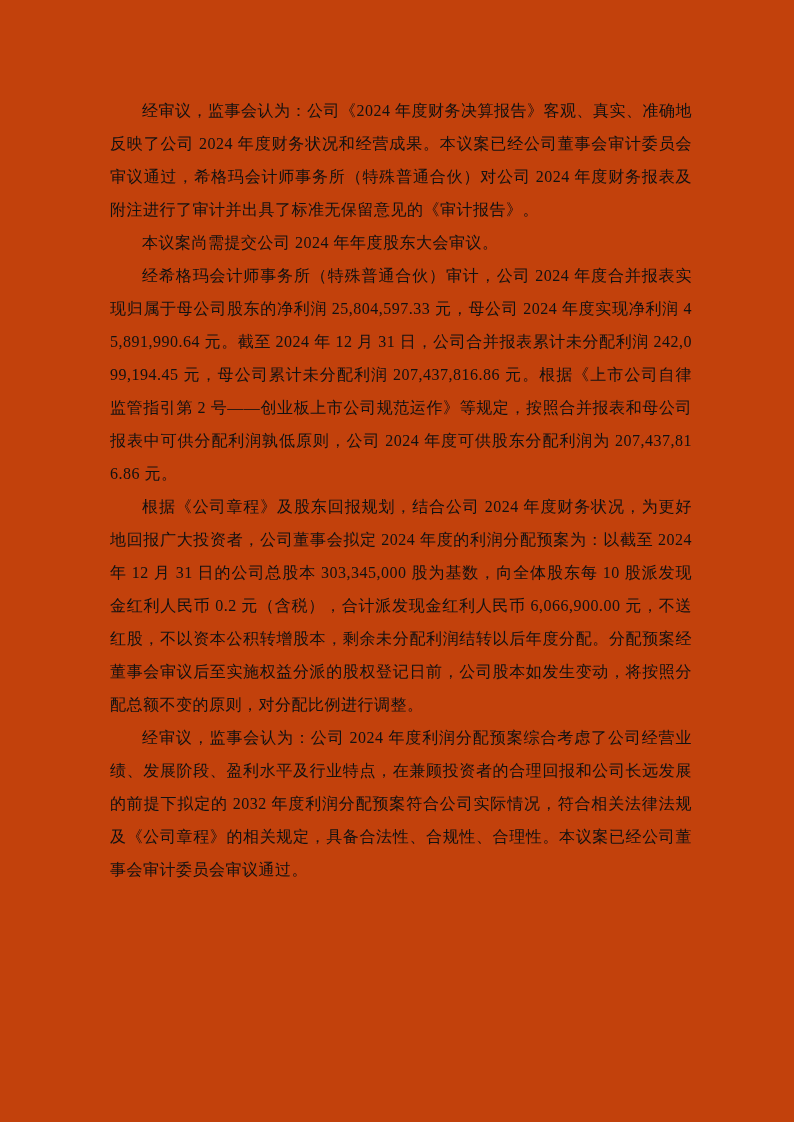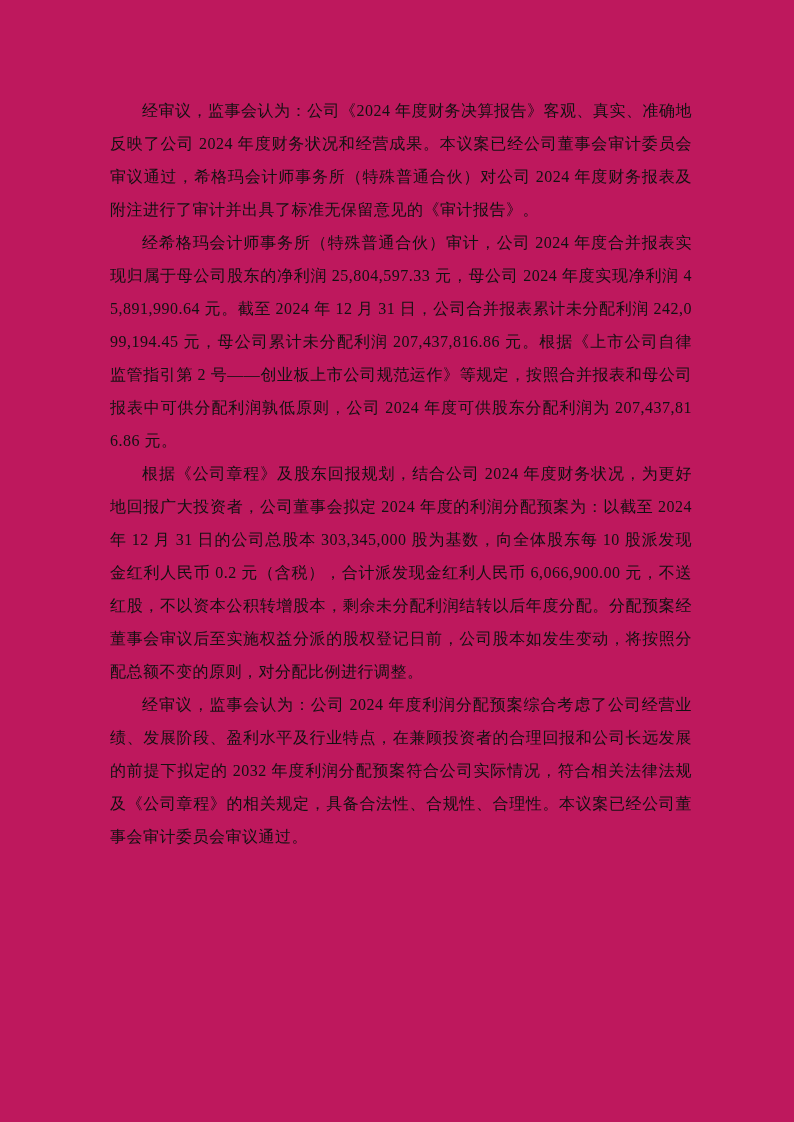--- a/index.html
+++ b/index.html
@@ -4,21 +4,21 @@
 <style>
   html, body {
     margin: 0;
     padding: 0;
     background: #ffffff;
   }
   .page {
     position: relative;
     width: 794px;
     height: 1122px;
-    background: #be185d;
+    background: #c2410c;
     box-sizing: border-box;
     padding: 94px 102px 0 110px;
     overflow: hidden;
     font-family: "Liberation Serif", "DejaVu Serif", serif;
     color: #111111;
   }
   .para {
     margin: 0;
     font-size: 16px;
     line-height: 33px;
@@ -31,16 +31,17 @@
   .heading {
     font-weight: 700;
     color: #000000;
   }
 </style>
 </head>
 <body>
 
 <div class="page">
   <p class="para">经审议，监事会认为：公司《2024 年度财务决算报告》客观、真实、准确地反映了公司 2024 年度财务状况和经营成果。本议案已经公司董事会审计委员会审议通过，希格玛会计师事务所（特殊普通合伙）对公司 2024 年度财务报表及附注进行了审计并出具了标准无保留意见的《审计报告》。</p>
+  <p class="para">本议案尚需提交公司 2024 年年度股东大会审议。</p>
   <p class="para">经希格玛会计师事务所（特殊普通合伙）审计，公司 2024 年度合并报表实现归属于母公司股东的净利润 25,804,597.33 元，母公司 2024 年度实现净利润 45,891,990.64 元。截至 2024 年 12 月 31 日，公司合并报表累计未分配利润 242,099,194.45 元，母公司累计未分配利润 207,437,816.86 元。根据《上市公司自律监管指引第 2 号——创业板上市公司规范运作》等规定，按照合并报表和母公司报表中可供分配利润孰低原则，公司 2024 年度可供股东分配利润为 207,437,816.86 元。</p>
   <p class="para">根据《公司章程》及股东回报规划，结合公司 2024 年度财务状况，为更好地回报广大投资者，公司董事会拟定 2024 年度的利润分配预案为：以截至 2024 年 12 月 31 日的公司总股本 303,345,000 股为基数，向全体股东每 10 股派发现金红利人民币 0.2 元（含税），合计派发现金红利人民币 6,066,900.00 元，不送红股，不以资本公积转增股本，剩余未分配利润结转以后年度分配。分配预案经董事会审议后至实施权益分派的股权登记日前，公司股本如发生变动，将按照分配总额不变的原则，对分配比例进行调整。</p>
   <p class="para">经审议，监事会认为：公司 2024 年度利润分配预案综合考虑了公司经营业绩、发展阶段、盈利水平及行业特点，在兼顾投资者的合理回报和公司长远发展的前提下拟定的 2032 年度利润分配预案符合公司实际情况，符合相关法律法规及《公司章程》的相关规定，具备合法性、合规性、合理性。本议案已经公司董事会审计委员会审议通过。</p>
 </div>
 
 </body></html>

